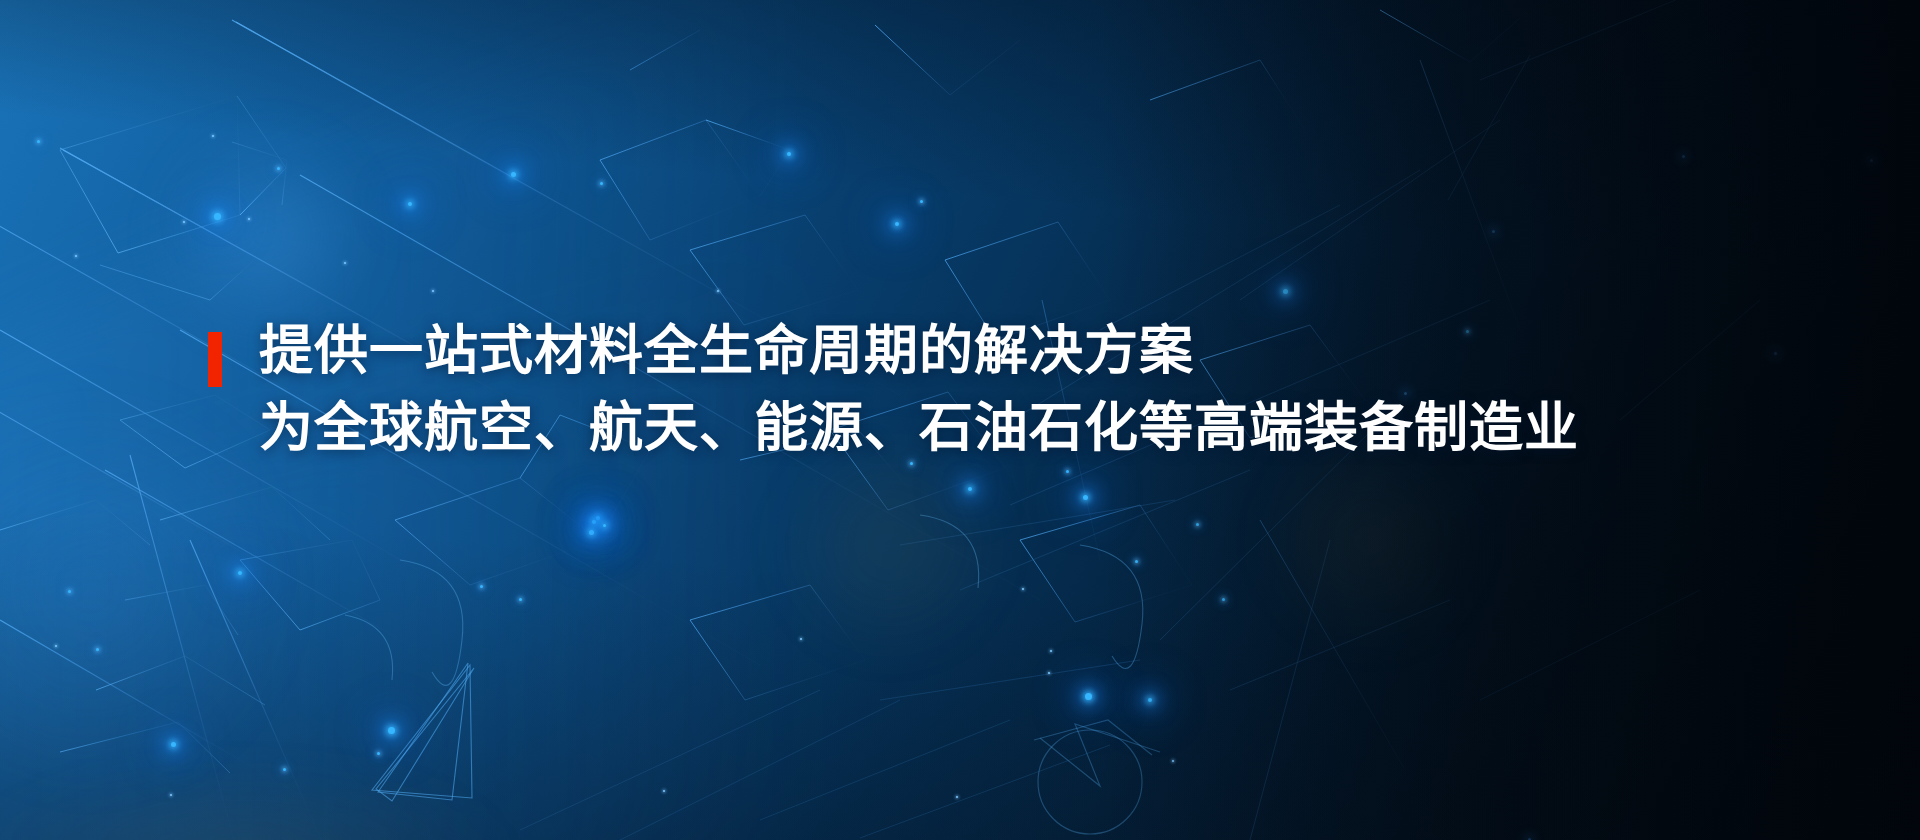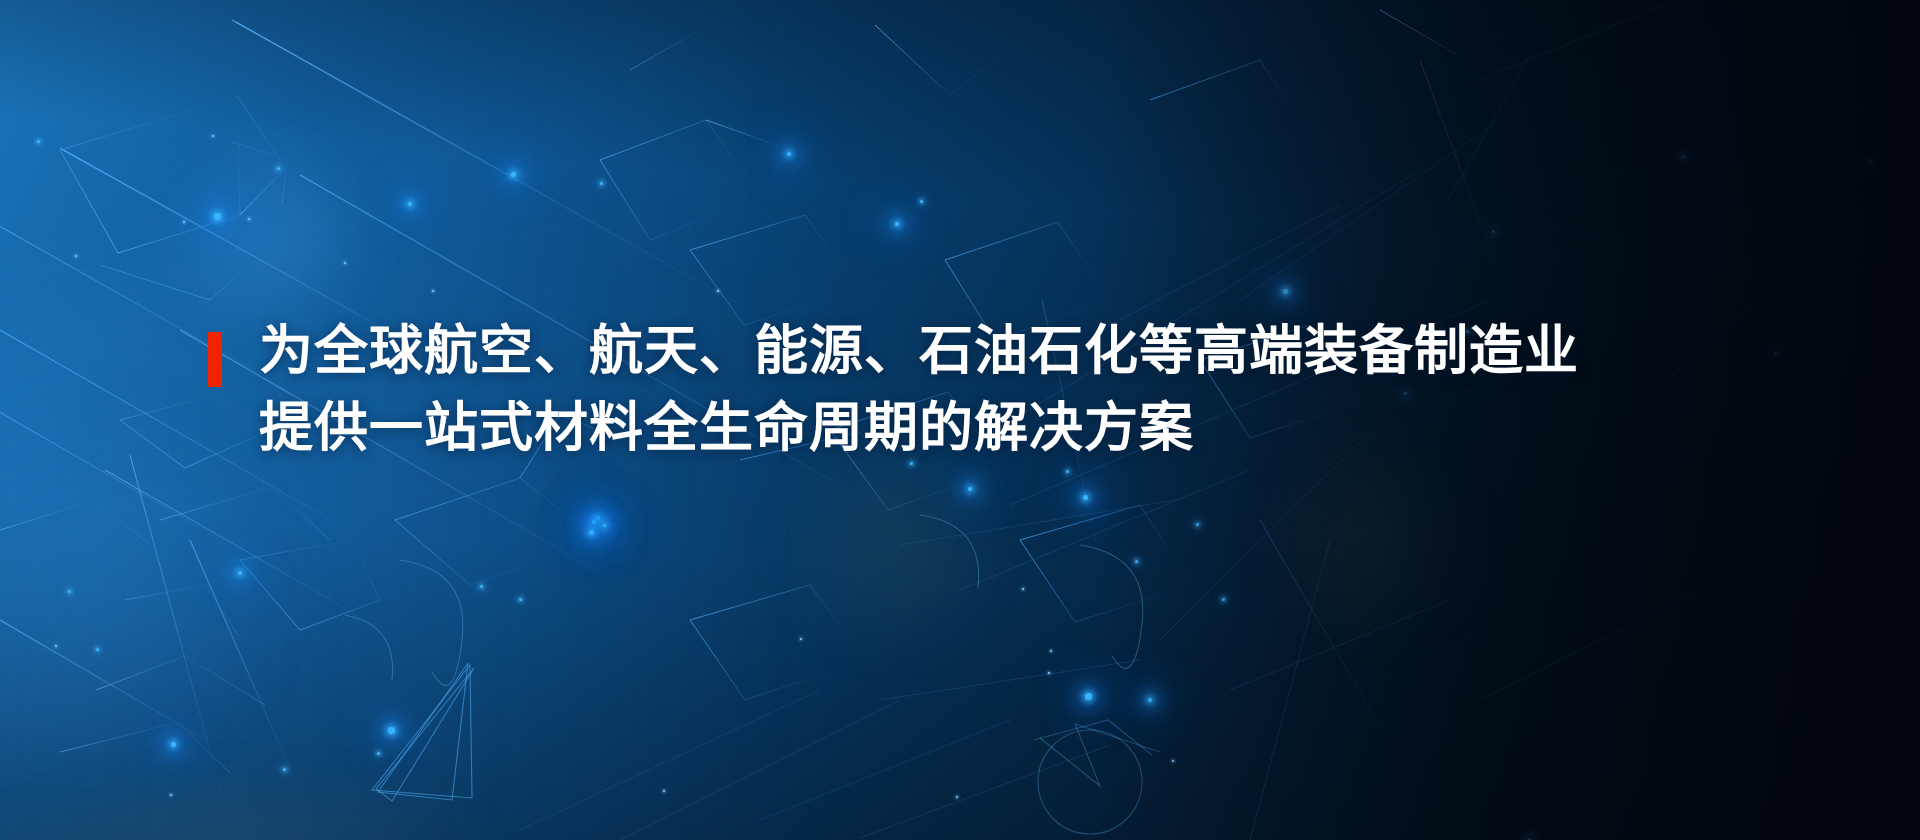--- a/index.html
+++ b/index.html
@@ -293,18 +293,18 @@
   <div class="dot xs" style="left:1048px;top:672px;"></div>
   <div class="dot xs" style="left:663px;top:790px;"></div>
   <div class="dot xs" style="left:170px;top:794px;"></div>
   <div class="dot xs" style="left:55px;top:645px;"></div>
 
   <div class="bg-darken-right"></div>
 
   <div class="headline">
     <div class="accent-bar"></div>
     <div class="htext">
+      <span class="hline">提供一站式材料全生命周期的解决方案</span>
       <span class="hline">为全球航空、航天、能源、石油石化等高端装备制造业</span>
-      <span class="hline">提供一站式材料全生命周期的解决方案</span>
     </div>
   </div>
 
 </div>
 
 </body></html>

